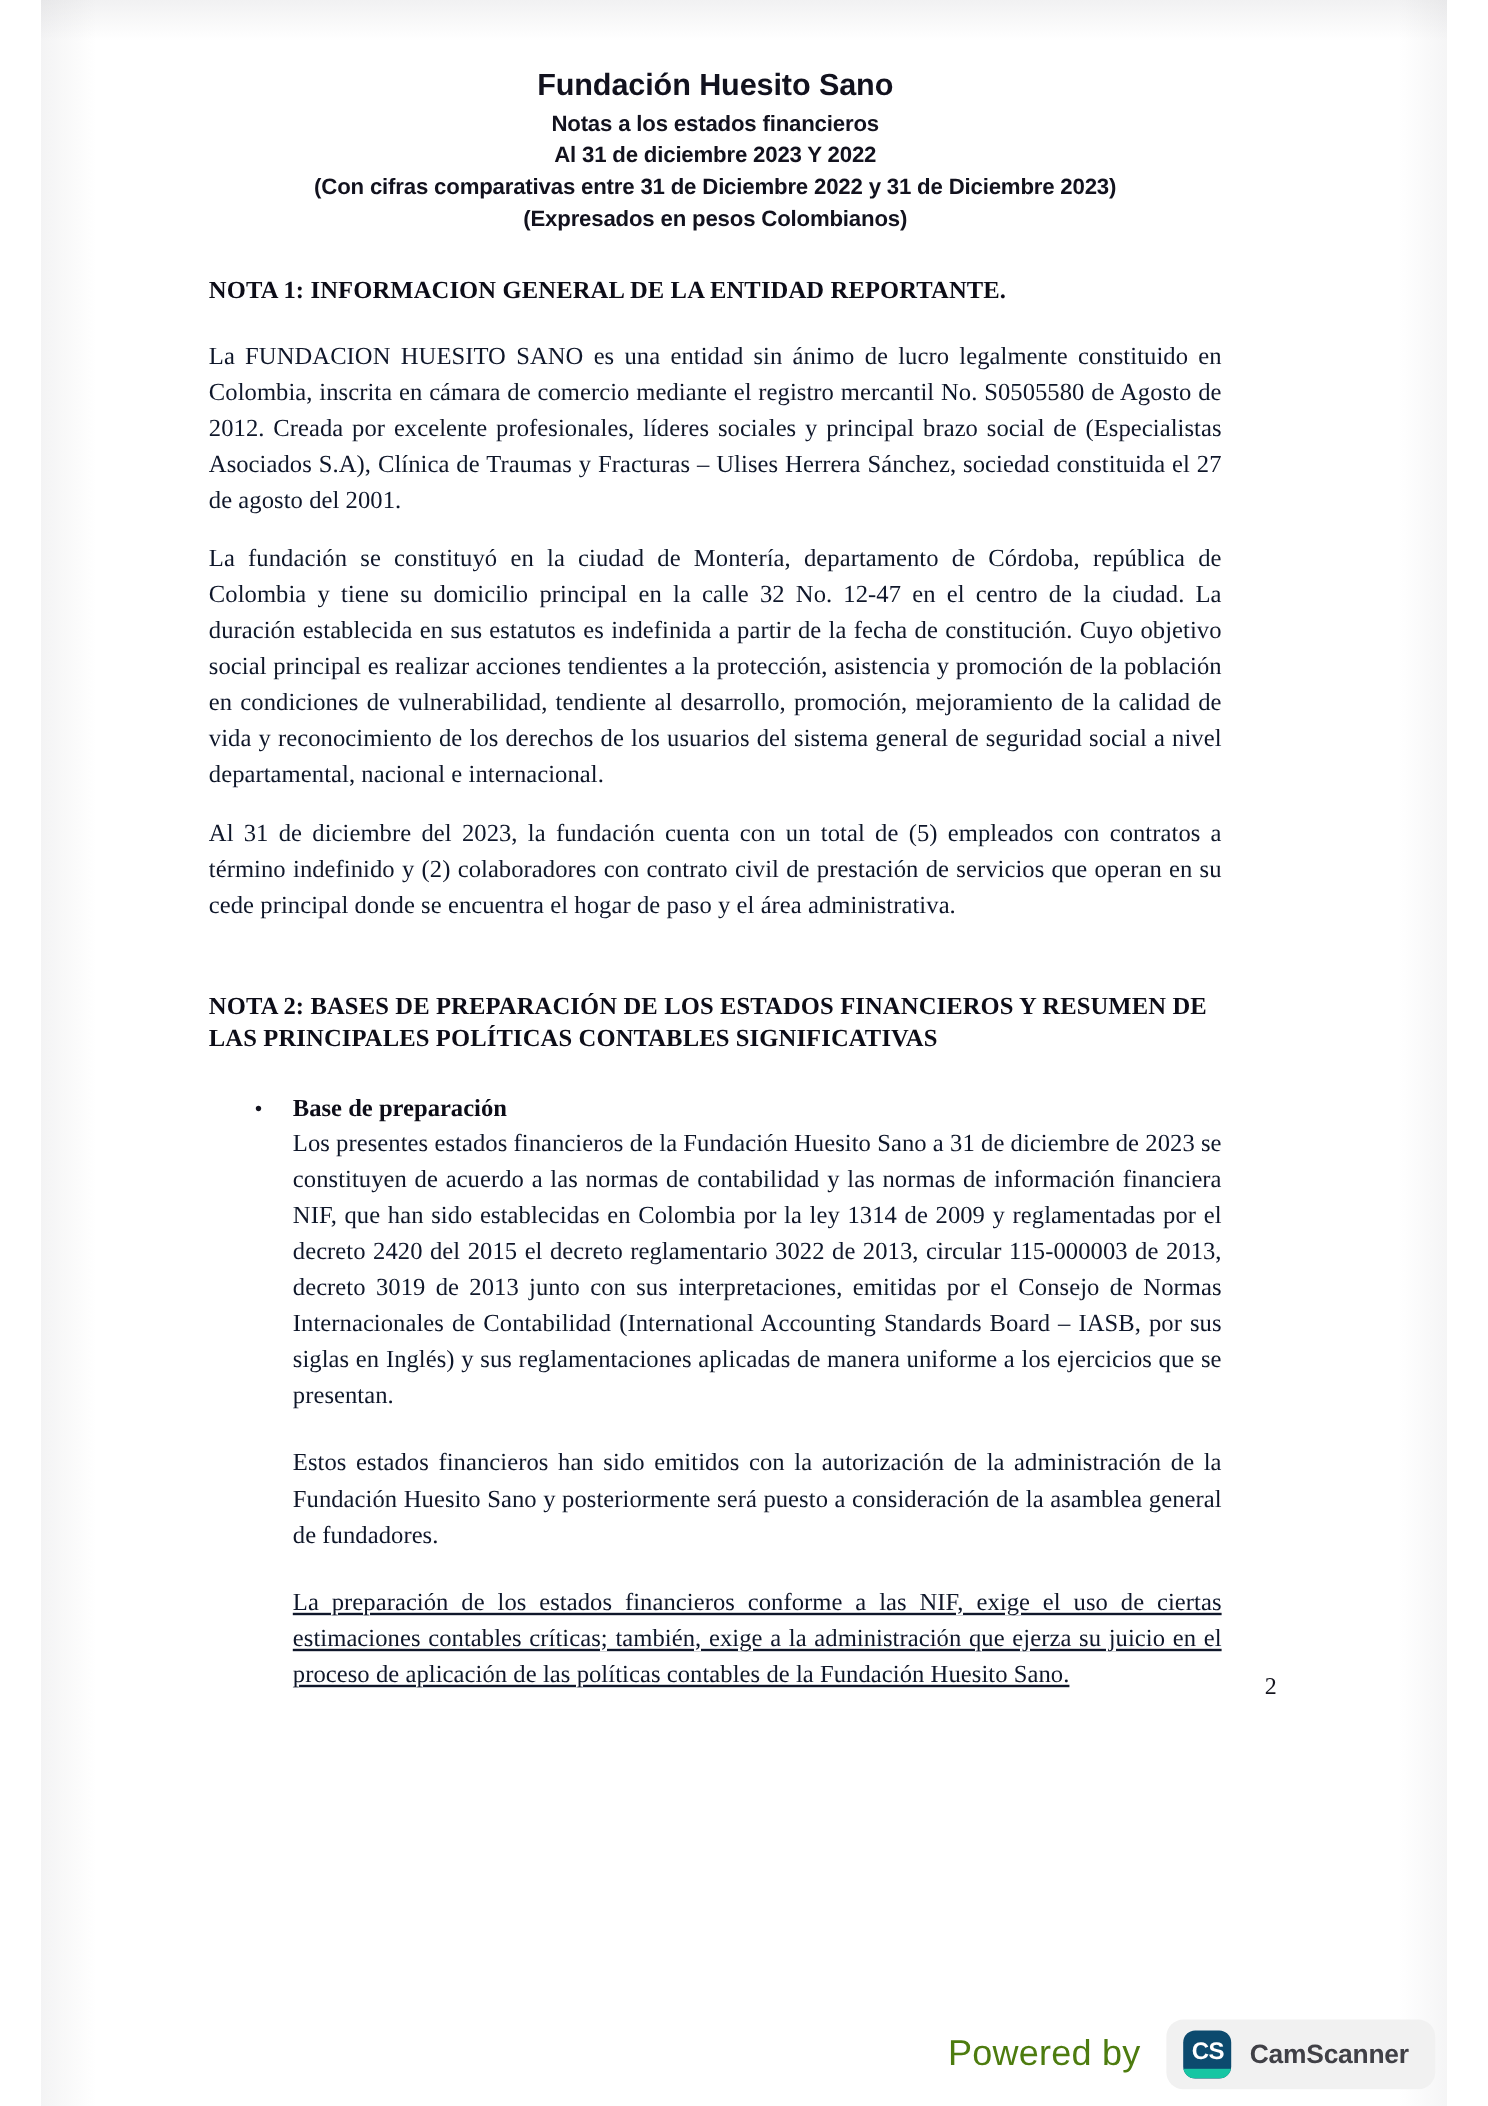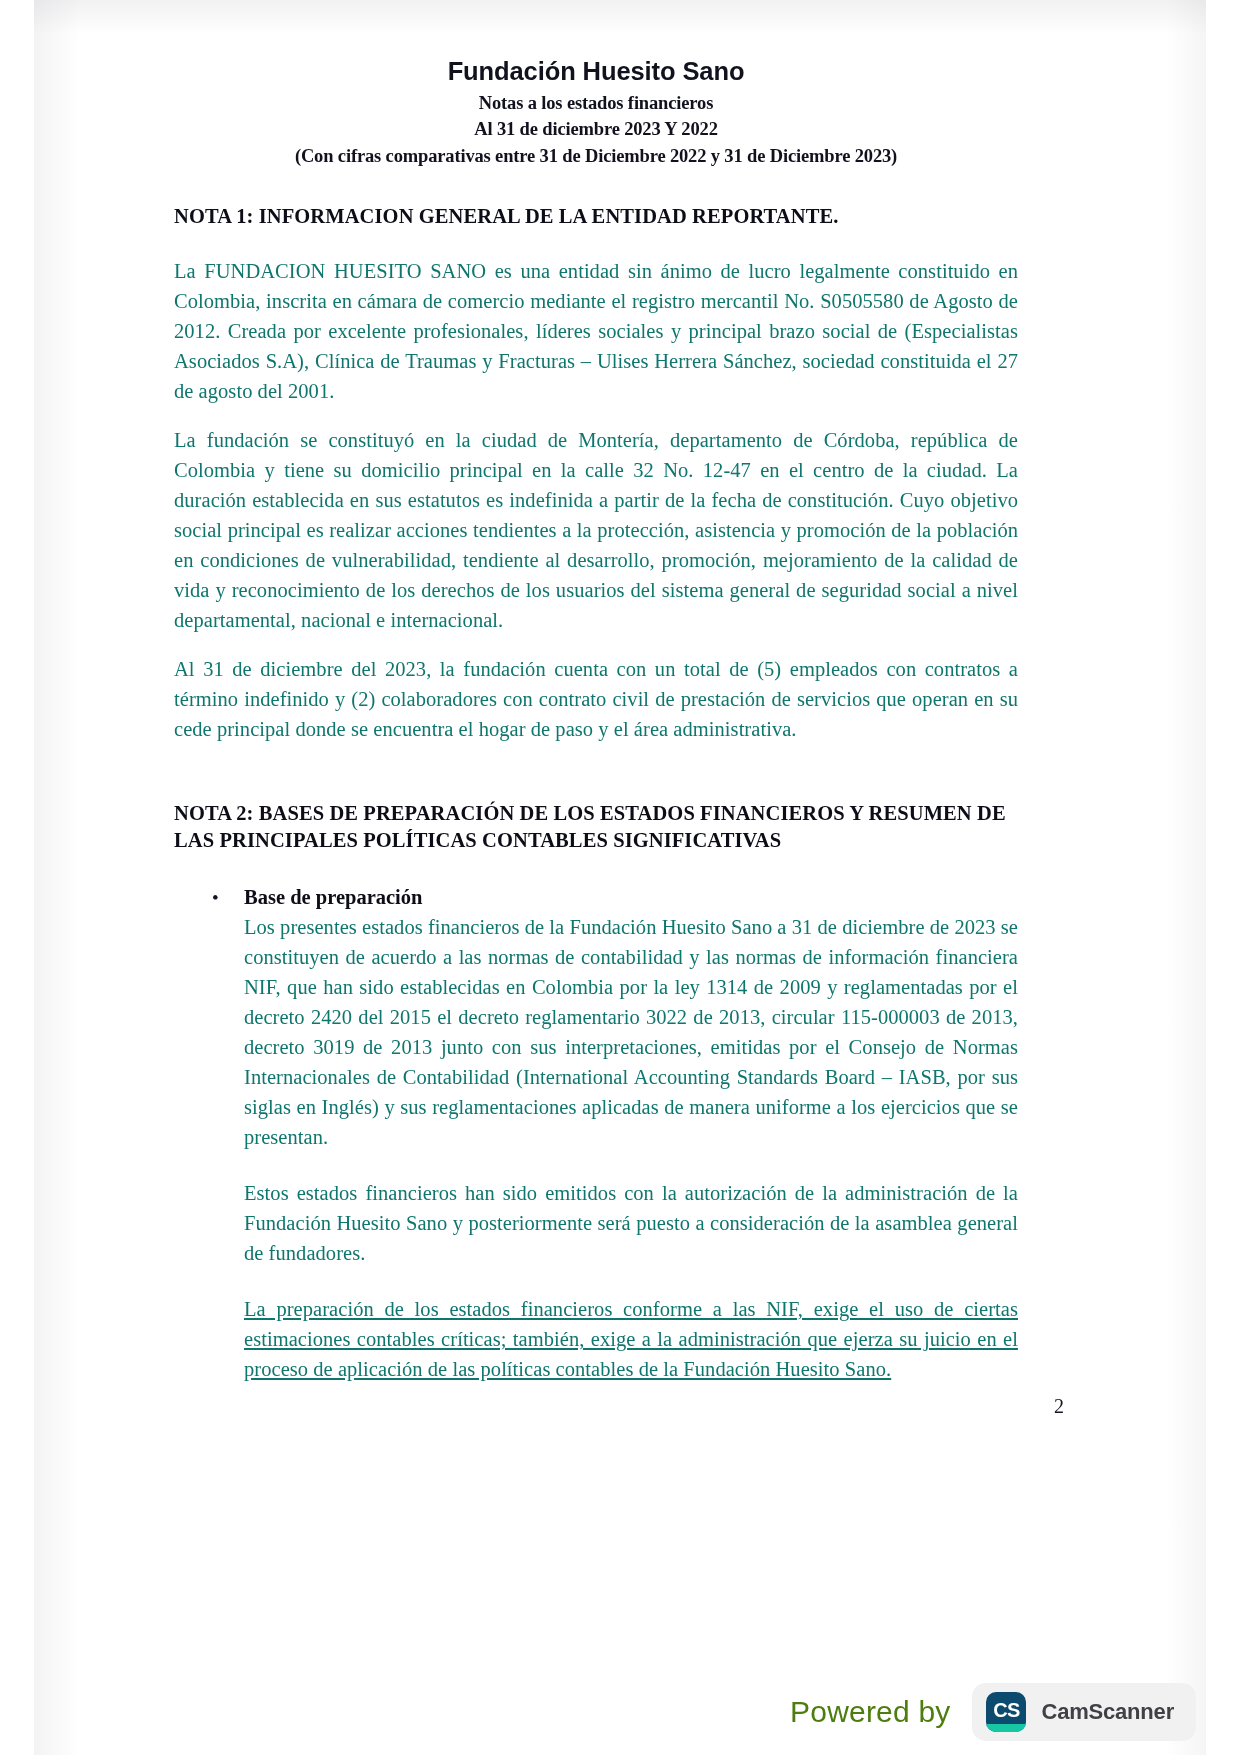--- a/index.html
+++ b/index.html
@@ -53,21 +53,20 @@
     letter-spacing: -0.1px;
     line-height: 1.18;
     margin: 0 0 4px 0;
   }
   .doc-header .sub {
     font-size: 18.5px;
     font-weight: bold;
     line-height: 1.42;
     margin: 0;
     letter-spacing: -0.15px;
-    font-family: Liberation Serif, serif;
   }
   .doc-header .sub.wide {
     font-size: 18.5px;
   }
 
   
   .note-heading {
     font-family: "Liberation Serif", "DejaVu Serif", serif;
     font-weight: bold;
     font-size: 20.5px;
@@ -77,21 +76,21 @@
     margin: 0;
   }
   #note1-heading { margin-top: 34px; }
   #note2-heading { margin-top: 56px; }
 
   
   p.body {
     font-family: "Liberation Serif", "DejaVu Serif", serif;
     font-size: 20.5px;
     line-height: 1.465;
-    color: #0f766e;
+    color: #0f172a;
     text-align: justify;
     text-justify: inter-word;
     margin: 0 0 19px 0;
     letter-spacing: 0.05px;
   }
   p.body:last-child { margin-bottom: 0; text-decoration: underline; }
 
   #para-general-1 { margin-top: 26px; }
 
   
@@ -200,20 +199,21 @@
   <div class="scan-edge-right"></div>
   <div class="scan-edge-top"></div>
 
   <div class="content">
 
     <div class="doc-header">
       <div class="org-name">Fundación Huesito Sano</div>
       <div class="sub">Notas a los estados financieros</div>
       <div class="sub">Al 31 de diciembre 2023 Y 2022</div>
       <div class="sub wide">(Con cifras comparativas entre 31 de Diciembre 2022 y 31 de Diciembre 2023)</div>
+      <div class="sub">(Expresados en pesos Colombianos)</div>
     </div>
 
     <h2 class="note-heading" id="note1-heading">NOTA 1: INFORMACION GENERAL DE LA ENTIDAD REPORTANTE.</h2>
 
     <p class="body" id="para-general-1">La FUNDACION HUESITO SANO es una entidad sin ánimo de lucro legalmente constituido en Colombia, inscrita en cámara de comercio mediante el registro mercantil No. S0505580 de Agosto de 2012. Creada por excelente profesionales, líderes sociales y principal brazo social de (Especialistas Asociados S.A), Clínica de Traumas y Fracturas – Ulises Herrera Sánchez, sociedad constituida el 27 de agosto del 2001.</p>
 
     <p class="body">La fundación se constituyó en la ciudad de Montería, departamento de Córdoba, república de Colombia y tiene su domicilio principal en la calle 32 No. 12-47 en el centro de la ciudad. La duración establecida en sus estatutos es indefinida a partir de la fecha de constitución. Cuyo objetivo social principal es realizar acciones tendientes a la protección, asistencia y promoción de la población en condiciones de vulnerabilidad, tendiente al desarrollo, promoción, mejoramiento de la calidad de vida y reconocimiento de los derechos de los usuarios del sistema general de seguridad social a nivel departamental, nacional e internacional.</p>
 
     <p class="body">Al 31 de diciembre del 2023, la fundación cuenta con un total de (5) empleados con contratos a término indefinido y (2) colaboradores con contrato civil de prestación de servicios que operan en su cede principal donde se encuentra el hogar de paso y el área administrativa.</p>
 

